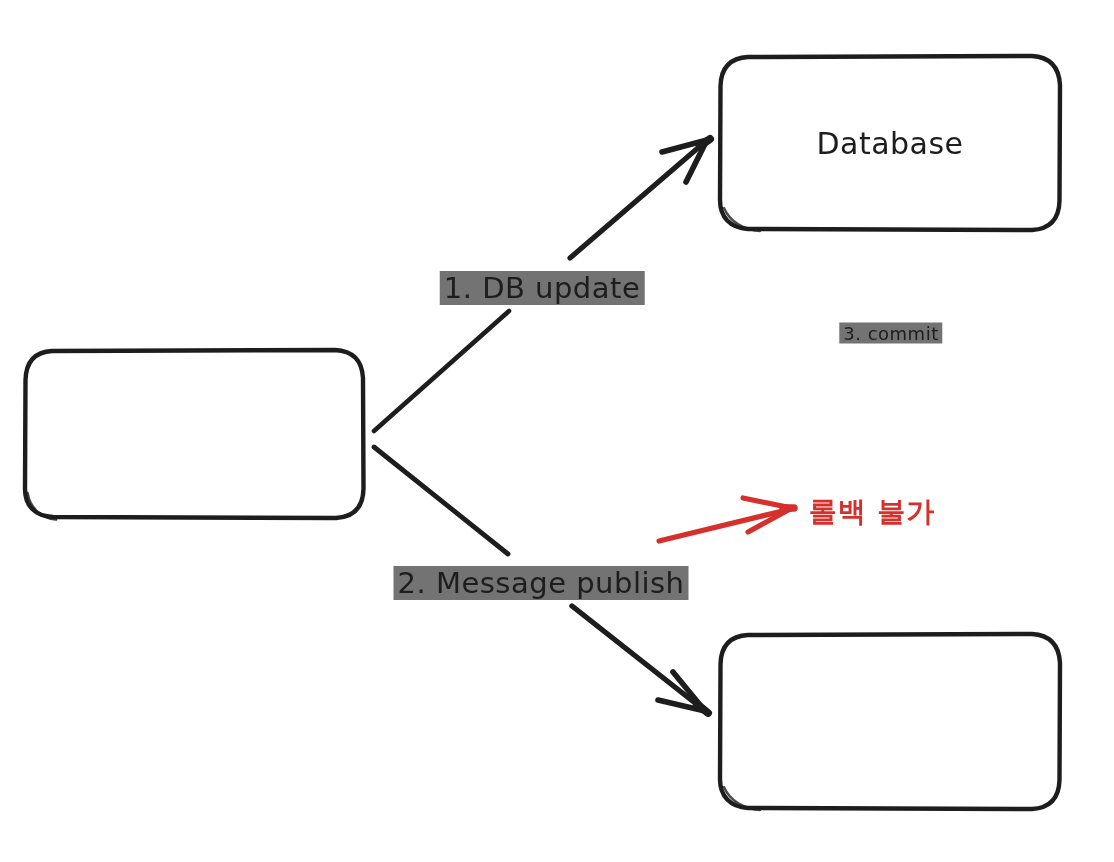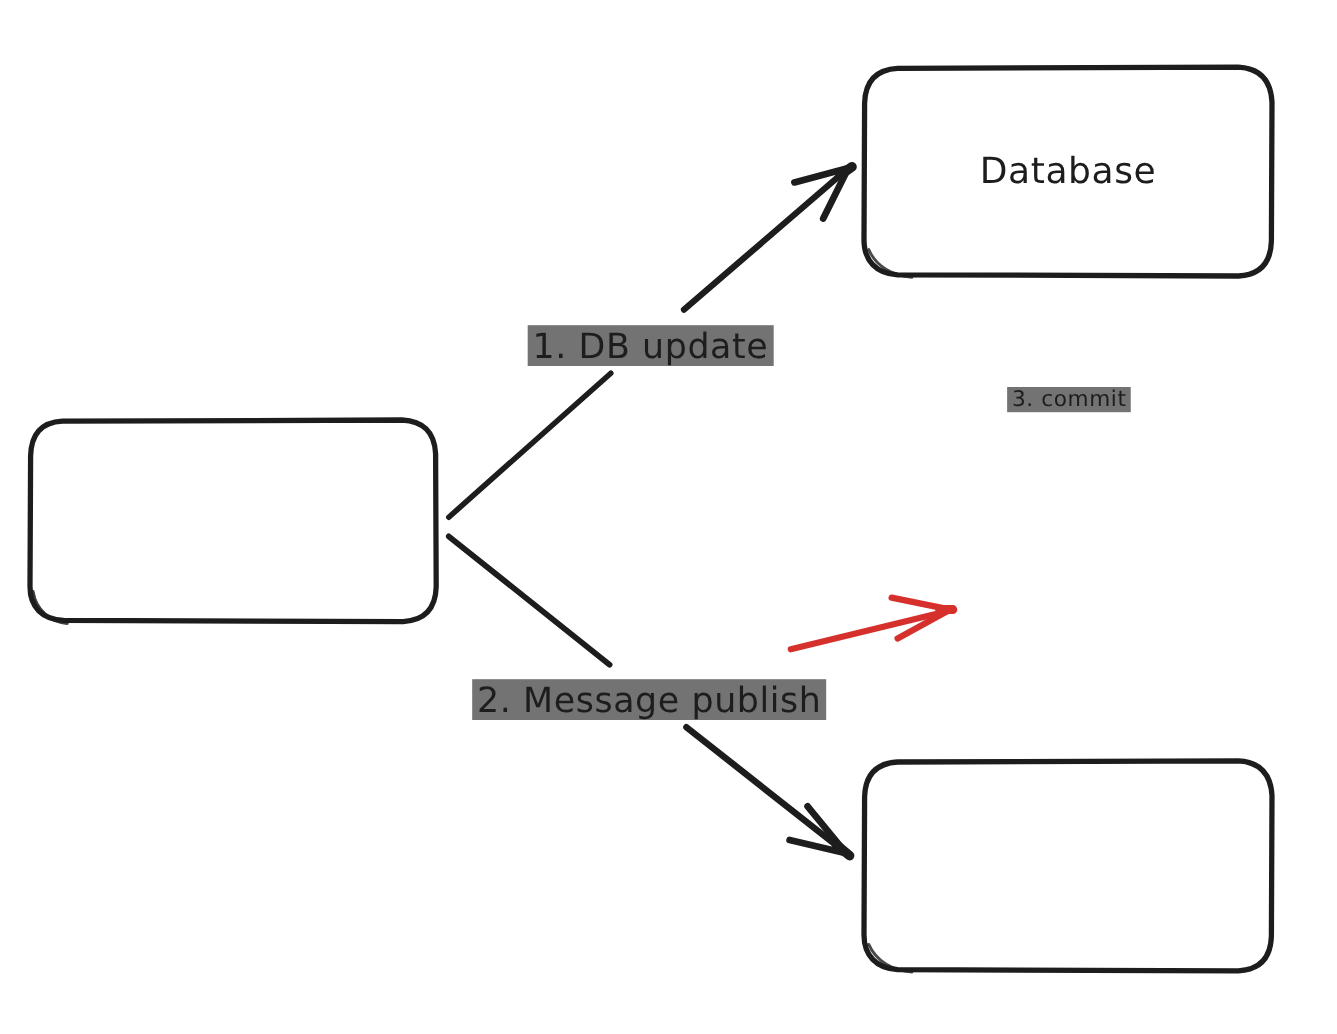--- a/index.html
+++ b/index.html
@@ -135,14 +135,15 @@
     </g>
 
   </svg>
 
   <div class="node-label n-db">Database</div>
 
   <div class="edge-label e-1">1. DB update</div>
   <div class="edge-label e-2">2. Message publish</div>
   <div class="edge-label e-3">3. commit</div>
 
+  <div class="annot-label a-1">롤백 불가</div>
 
 </div>
 
 </body></html>

